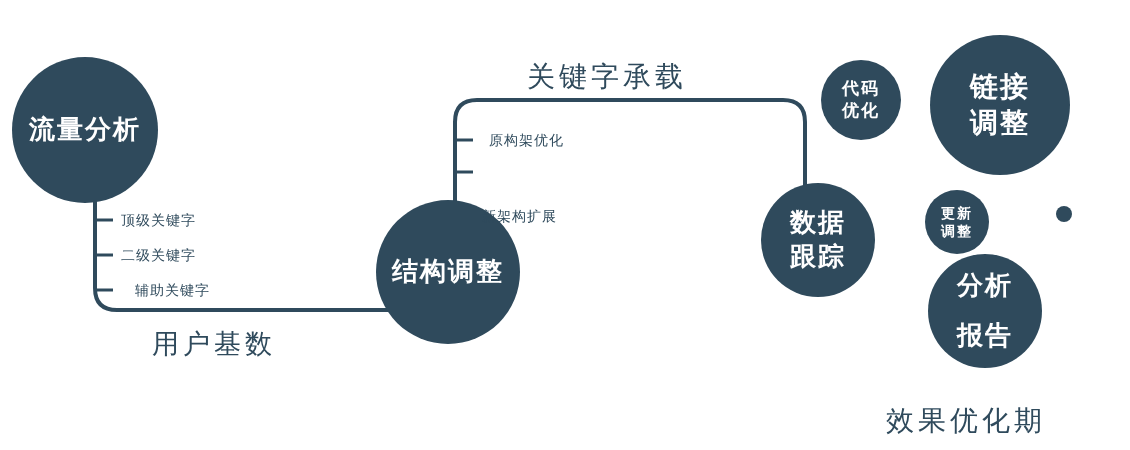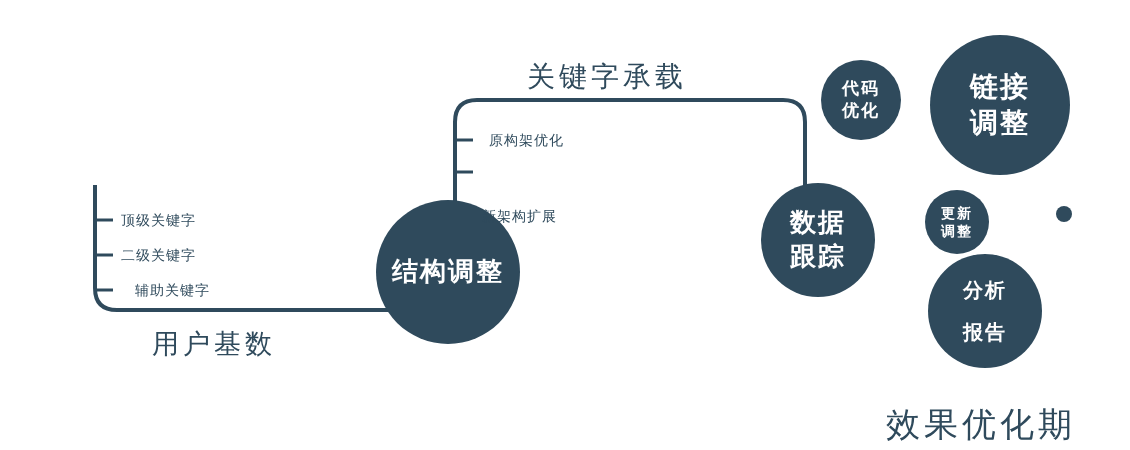--- a/index.html
+++ b/index.html
@@ -73,20 +73,23 @@
   <svg class="connectors" width="1130" height="450" viewBox="0 0 1130 450">
     <path class="edge" d="M95 185 L95 288 Q95 310 117 310 L410 310"></path>
     <path class="edge" d="M455 215 L455 122 Q455 100 477 100 L783 100 Q805 100 805 122 L805 200"></path>
     <line class="tick" x1="95" y1="220" x2="113" y2="220"></line>
     <line class="tick" x1="95" y1="255" x2="113" y2="255"></line>
     <line class="tick" x1="95" y1="290" x2="113" y2="290"></line>
     <line class="tick" x1="455" y1="140" x2="473" y2="140"></line>
     <line class="tick" x1="455" y1="172" x2="473" y2="172"></line>
   </svg>
 
+  <div class="node" style="left:12px; top:57px; width:146px; height:146px; font-size:26px;">
+    <span>流量分析</span>
+  </div>
 
   <div class="node" style="left:376px; top:200px; width:144px; height:144px; font-size:26px;">
     <span>结构调整</span>
   </div>
 
   <div class="node" style="left:761px; top:183px; width:114px; height:114px; font-size:26px;">
     <span>数据</span>
     <span>跟踪</span>
   </div>
 
@@ -100,31 +103,31 @@
     <span>调整</span>
   </div>
 
   <div class="node" style="left:925px; top:190px; width:64px; height:64px; font-size:14px;">
     <span>更新</span>
     <span>调整</span>
   </div>
 
   <div class="dot" style="left:1056px; top:206px;"></div>
 
-  <div class="node" style="left:928px; top:254px; width:114px; height:114px; font-size:20px;gap:16px;">
+  <div class="node" style="left:928px; top:254px; width:114px; height:114px; font-size:26px;gap:16px;">
     <span>分析</span>
     <span>报告</span>
   </div>
 
   <div class="label edge-label" style="left:152px; top:326px; font-size:27px;">用户基数</div>
 
   <div class="label edge-label" style="left:527px; top:58px; font-size:28px;">关键字承载</div>
 
   <div class="label tick-label" style="left:121px; top:212px;">顶级关键字</div>
   <div class="label tick-label" style="left:121px; top:247px;">二级关键字</div>
   <div class="label tick-label" style="left:135px; top:282px;">辅助关键字</div>
 
   <div class="label tick-label" style="left:482px; top:132px;margin-left:7px;">原构架优化</div>
   <div class="label tick-label" style="left:482px; top:164px;margin-top:44px;">新架构扩展</div>
 
-  <div class="label caption" style="left:886px; top:402px; font-size:34px;">效果优化期</div>
+  <div class="label caption" style="left:886px; top:402px; font-size:28px;">效果优化期</div>
 
 </div>
 
 </body></html>

